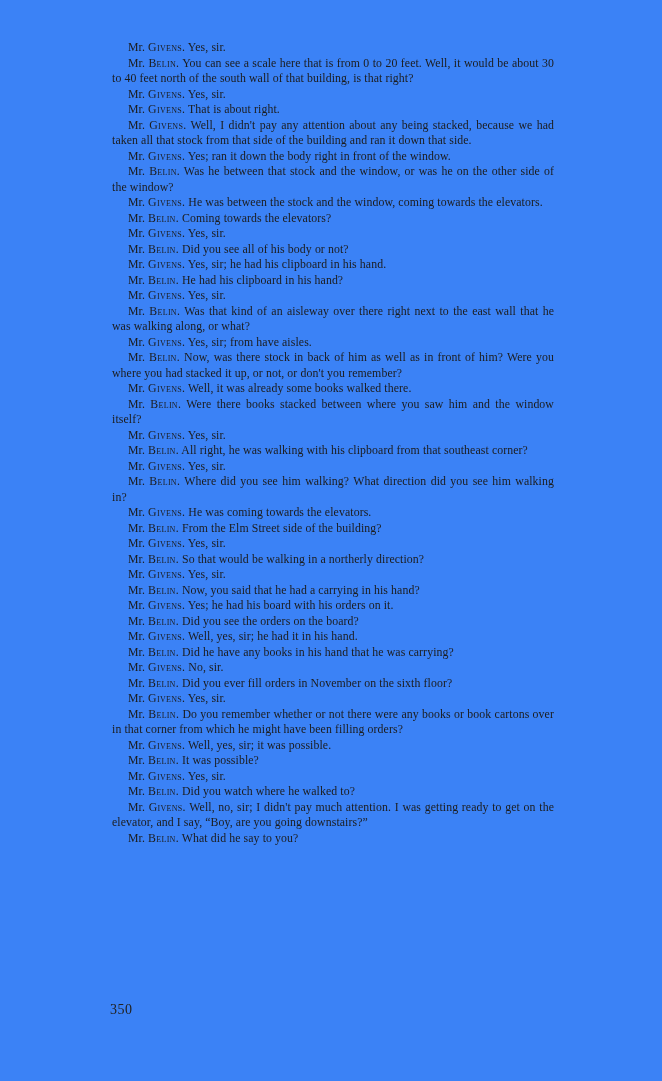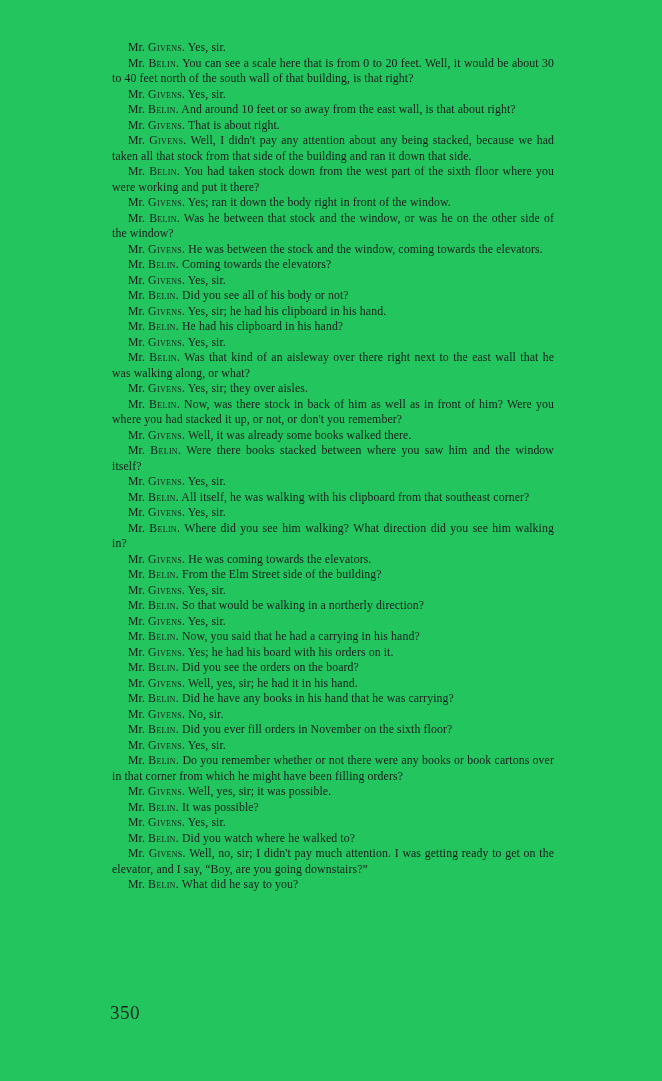--- a/index.html
+++ b/index.html
@@ -8,21 +8,21 @@
     width: 662px;
     height: 1081px;
     position: relative;
     font-family: "Liberation Serif", "DejaVu Serif", serif;
     color: #1c1c1c;
   }
   .page {
     position: absolute;
     left: 0; top: 0;
     width: 662px; height: 1081px;
-    background: #22c55e;
+    background: #3b82f6;
     overflow: hidden;
   }
   .transcript {
     position: absolute;
     left: 112px;
     top: 40px;
     width: 442px;
     font-size: 11.8px;
     line-height: 15.5px;
     text-align: justify;
@@ -35,46 +35,44 @@
   }
   .spk { white-space: nowrap; }
   .sc {
     font-variant: small-caps;
     letter-spacing: 0.3px;
   }
   .page-number {
     position: absolute;
     left: 110px;
     top: 1002px;
-    font-size: 19px;
+    font-size: 14px;
     letter-spacing: 0.5px;
     color: #222;
   }
 </style>
 </head>
 <body>
 
 <div class="page">
 
   <div class="transcript">
 
       <p><span class="spk"><span>Mr.</span> <span class="sc">Givens.</span></span> <span>Yes, sir.</span></p>
 
       <p><span class="spk"><span>Mr.</span> <span class="sc">Belin.</span></span> <span>You can see a scale here that is from 0 to 20 feet.  Well, it would be about 30 to 40 feet north of the south wall of that building, is that right?</span></p>
 
       <p><span class="spk"><span>Mr.</span> <span class="sc">Givens.</span></span> <span>Yes, sir.</span></p>
 
-      <p><span class="spk"><span>Mr.</span> <span class="sc">Belin.</span></span> <span>And around 10 feet or so away from the east wall, is that about right?</span></p>
 
       <p><span class="spk"><span>Mr.</span> <span class="sc">Givens.</span></span> <span>That is about right.</span></p>
 
 
       <p><span class="spk"><span>Mr.</span> <span class="sc">Givens.</span></span> <span>Well, I didn't pay any attention about any being stacked, because we had taken all that stock from that side of the building and ran it down that side.</span></p>
 
-      <p><span class="spk"><span>Mr.</span> <span class="sc">Belin.</span></span> <span>You had taken stock down from the west part of the sixth floor where you were working and put it there?</span></p>
 
       <p><span class="spk"><span>Mr.</span> <span class="sc">Givens.</span></span> <span>Yes; ran it down the body right in front of the window.</span></p>
 
       <p><span class="spk"><span>Mr.</span> <span class="sc">Belin.</span></span> <span>Was he between that stock and the window, or was he on the other side of the window?</span></p>
 
       <p><span class="spk"><span>Mr.</span> <span class="sc">Givens.</span></span> <span>He was between the stock and the window, coming towards the elevators.</span></p>
 
       <p><span class="spk"><span>Mr.</span> <span class="sc">Belin.</span></span> <span>Coming towards the elevators?</span></p>
 
       <p><span class="spk"><span>Mr.</span> <span class="sc">Givens.</span></span> <span>Yes, sir.</span></p>
@@ -82,31 +80,31 @@
       <p><span class="spk"><span>Mr.</span> <span class="sc">Belin.</span></span> <span>Did you see all of his body or not?</span></p>
 
       <p><span class="spk"><span>Mr.</span> <span class="sc">Givens.</span></span> <span>Yes, sir; he had his clipboard in his hand.</span></p>
 
       <p><span class="spk"><span>Mr.</span> <span class="sc">Belin.</span></span> <span>He had his clipboard in his hand?</span></p>
 
       <p><span class="spk"><span>Mr.</span> <span class="sc">Givens.</span></span> <span>Yes, sir.</span></p>
 
       <p><span class="spk"><span>Mr.</span> <span class="sc">Belin.</span></span> <span>Was that kind of an aisleway over there right next to the east wall that he was walking along, or what?</span></p>
 
-      <p><span class="spk"><span>Mr.</span> <span class="sc">Givens.</span></span> <span>Yes, sir; they over aisles.</span></p>
+      <p><span class="spk"><span>Mr.</span> <span class="sc">Givens.</span></span> <span>Yes, sir; from have aisles.</span></p>
 
       <p><span class="spk"><span>Mr.</span> <span class="sc">Belin.</span></span> <span>Now, was there stock in back of him as well as in front of him? Were you where you had stacked it up, or not, or don't you remember?</span></p>
 
       <p><span class="spk"><span>Mr.</span> <span class="sc">Givens.</span></span> <span>Well, it was already some books walked there.</span></p>
 
       <p><span class="spk"><span>Mr.</span> <span class="sc">Belin.</span></span> <span>Were there books stacked between where you saw him and the window itself?</span></p>
 
       <p><span class="spk"><span>Mr.</span> <span class="sc">Givens.</span></span> <span>Yes, sir.</span></p>
 
-      <p><span class="spk"><span>Mr.</span> <span class="sc">Belin.</span></span> <span>All itself, he was walking with his clipboard from that southeast corner?</span></p>
+      <p><span class="spk"><span>Mr.</span> <span class="sc">Belin.</span></span> <span>All right, he was walking with his clipboard from that southeast corner?</span></p>
 
       <p><span class="spk"><span>Mr.</span> <span class="sc">Givens.</span></span> <span>Yes, sir.</span></p>
 
       <p><span class="spk"><span>Mr.</span> <span class="sc">Belin.</span></span> <span>Where did you see him walking?  What direction did you see him walking in?</span></p>
 
       <p><span class="spk"><span>Mr.</span> <span class="sc">Givens.</span></span> <span>He was coming towards the elevators.</span></p>
 
       <p><span class="spk"><span>Mr.</span> <span class="sc">Belin.</span></span> <span>From the Elm Street side of the building?</span></p>
 
       <p><span class="spk"><span>Mr.</span> <span class="sc">Givens.</span></span> <span>Yes, sir.</span></p>

